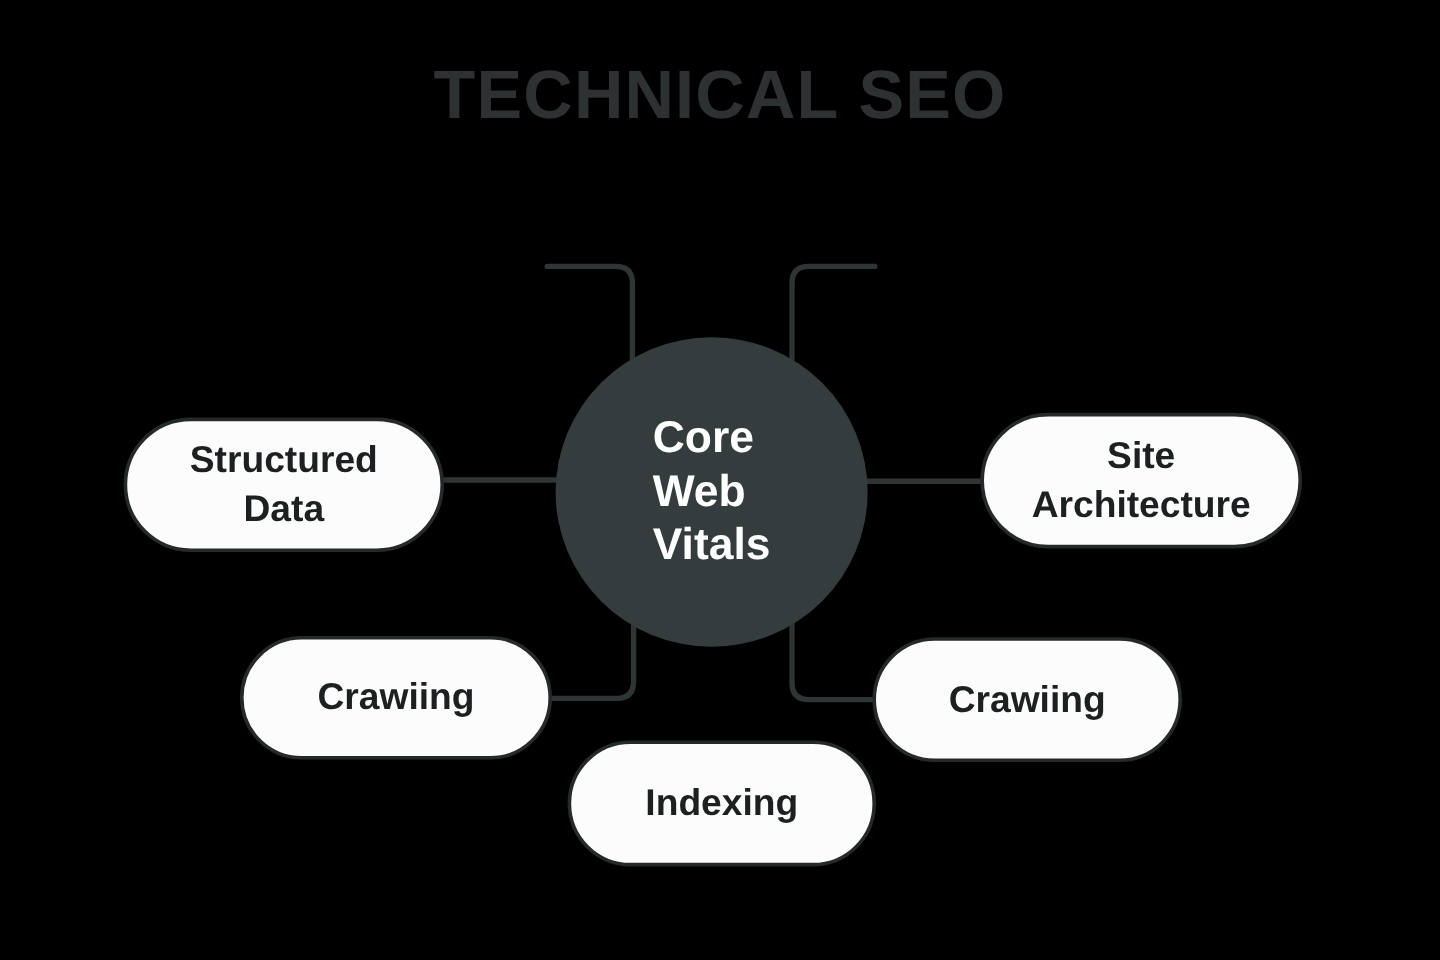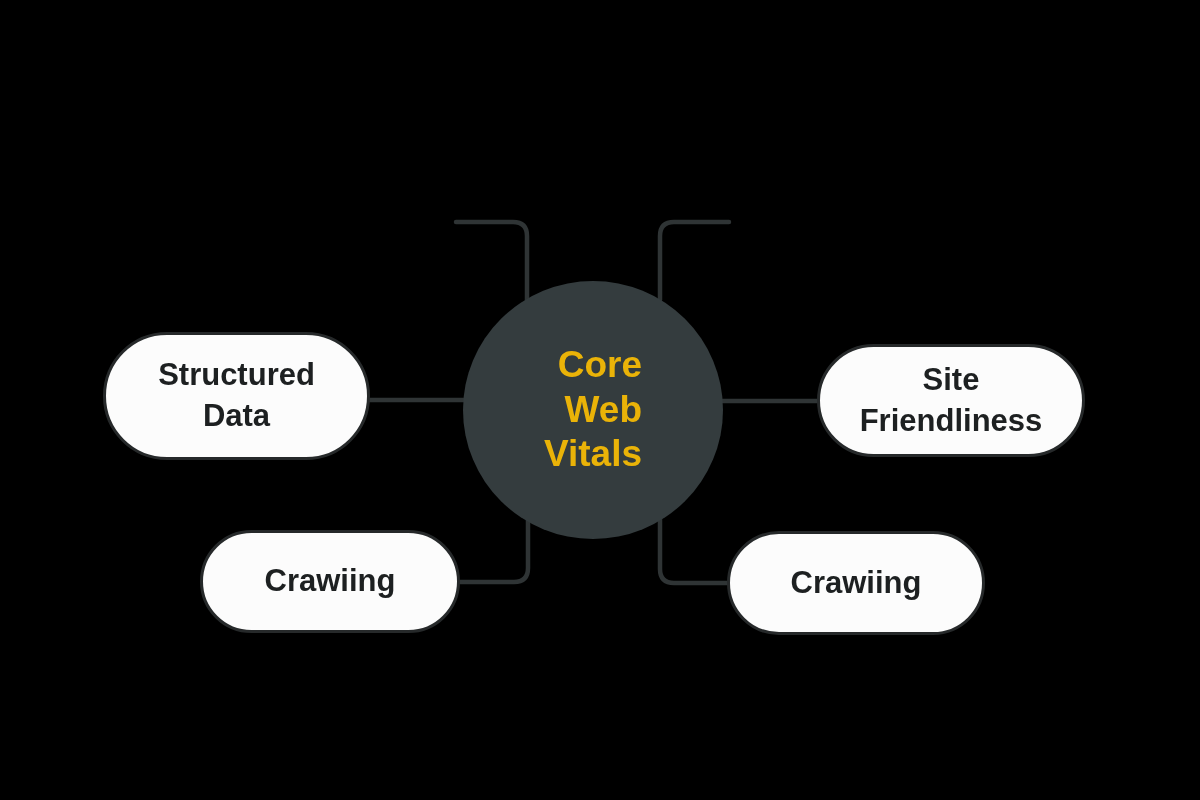--- a/index.html
+++ b/index.html
@@ -47,25 +47,25 @@
     width: 260px;
     height: 258px;
     border-radius: 50%;
     background: #343c3e;
     z-index: 2;
     display: flex;
     align-items: center;
     justify-content: center;
   }
   .center-label {
-    color: #eab308;
+    color: #ffffff;
     font-size: 37px;
     font-weight: 700;
     line-height: 1.2;
-    text-align: right;
+    text-align: left;
     white-space: pre-line;
   }
   .pill {
     position: absolute;
     background: #fcfcfc;
     border: 3px solid #26292a;
     border-radius: 70px;
     box-sizing: border-box;
     z-index: 2;
     display: flex;
@@ -79,50 +79,54 @@
     line-height: 1.32;
     text-align: center;
     white-space: pre-line;
   }
 </style>
 </head>
 <body>
 
 <div class="canvas">
 
+  <div class="title">TECHNICAL SEO</div>
 
   <svg class="connectors" viewBox="0 0 1200 800" xmlns="http://www.w3.org/2000/svg">
     <path d="M 456 222 L 513 222 Q 527 222 527 236 L 527 302"></path>
     <path d="M 729 222 L 674 222 Q 660 222 660 236 L 660 300"></path>
     <path d="M 366 400 L 472 400"></path>
     <path d="M 718 401 L 821 401"></path>
     <path d="M 456 582 L 514 582 Q 528 582 528 568 L 528 518"></path>
     <path d="M 729 583 L 674 583 Q 660 583 660 569 L 660 518"></path>
   </svg>
 
   <div class="center-circle">
     <span class="center-label">Core
 Web
 Vitals</span>
   </div>
 
 
 
-  <div class="pill" style="left:103px; top:332px; width:267px; height:128px;">
+  <div class="pill" style="left:103px; top:348px; width:267px; height:112px;">
     <span class="pill-label">Structured
 Data</span>
   </div>
 
   <div class="pill" style="left:817px; top:344px; width:268px; height:113px;">
     <span class="pill-label">Site
-Friendliness</span>
+Architecture</span>
   </div>
 
   <div class="pill" style="left:200px; top:530px; width:260px; height:103px;">
     <span class="pill-label">Crawiing</span>
   </div>
 
   <div class="pill" style="left:727px; top:531px; width:258px; height:104px;">
     <span class="pill-label">Crawiing</span>
   </div>
 
+  <div class="pill" style="left:473px; top:617px; width:257px; height:105px;">
+    <span class="pill-label">Indexing</span>
+  </div>
 
 </div>
 
 </body></html>

